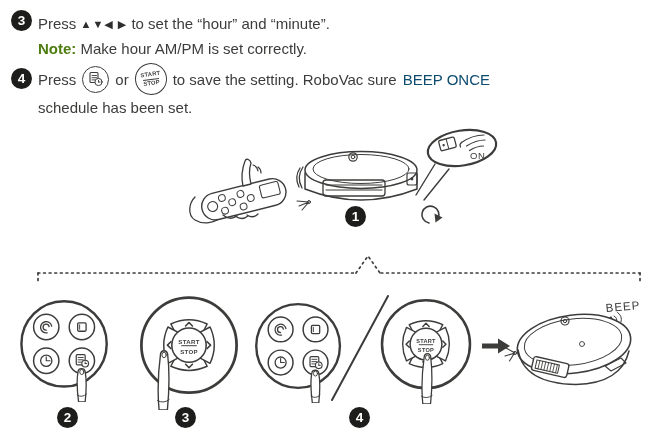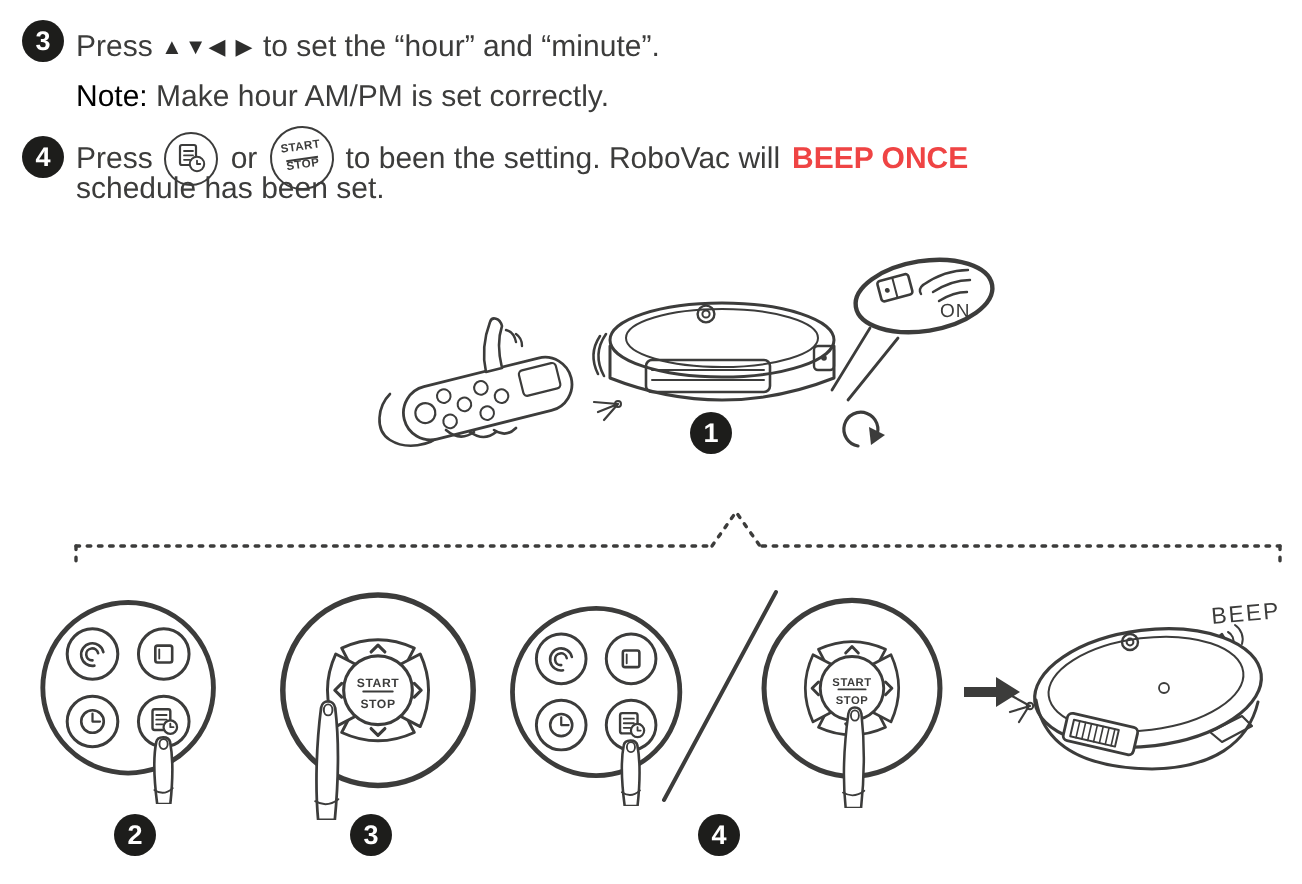--- a/index.html
+++ b/index.html
@@ -8,24 +8,24 @@
     background:#ffffff;color:#3c3c3b;
     font-family:"Liberation Sans", sans-serif;
   }
   .abs{position:absolute;}
   .badge{
     position:absolute;width:21px;height:21px;border-radius:50%;
     background:#1d1d1b;color:#ffffff;font-size:13.5px;font-weight:bold;
     display:flex;align-items:center;justify-content:center;line-height:1;
   }
   .step-line{font-size:15px;line-height:21px;white-space:nowrap;}
-  .step-line b{font-weight:normal;color:#000000;}
+  .step-line b{font-weight:bold;color:#4d7c0f;}
   .arrows{font-size:11px;letter-spacing:1px;color:#2e2e2d;vertical-align:1px;}
   .l1{display:flex;align-items:center;gap:6px;height:32px;font-size:15px;white-space:nowrap;}
-  .beep-once{font-weight:bold;color:#ef4444;}
+  .beep-once{font-weight:normal;color:#0c4a6e;}
   .icon-circle{
     width:25px;height:25px;border:1.5px solid #3c3c3b;border-radius:50%;
     display:flex;align-items:center;justify-content:center;flex:0 0 auto;background:#fff;
   }
   .ss-circle{
     width:30px;height:30px;border:1.5px solid #3c3c3b;border-radius:50%;
     display:flex;flex-direction:column;align-items:center;justify-content:center;
     flex:0 0 auto;background:#fff;transform:rotate(-8deg);
   }
   .ss-circle span{font-size:5.8px;font-weight:bold;line-height:1.25;letter-spacing:.2px;}
@@ -115,24 +115,24 @@
       <circle class="wh" stroke-width="1" cx="12.5" cy="12" r="3.6"></circle>
       <path class="ln" stroke-width=".9" d="M12.5 12 V10.3 M12.5 12 H14.1"></path>
     </svg>
   </span>
   <span>or</span>
   <span class="ss-circle">
     <span>START</span>
     <span class="ss-rule"></span>
     <span>STOP</span>
   </span>
-  <span>to been the setting. RoboVac will</span>
+  <span>to save the setting. RoboVac sure</span>
   <span class="beep-once">BEEP ONCE</span>
 </div>
-<div class="abs step-line" style="left:38px;top:84px">schedule has been set.</div>
+<div class="abs step-line" style="left:38px;top:97px">schedule has been set.</div>
 
 <svg class="abs" style="left:185px;top:123px" width="320" height="115" viewBox="0 0 320 115">
 
   <g>
     <path class="ln" stroke-width="1.3" d="M10 74 C4 80 2 92 10 97 C18 102 30 100 36 94"></path>
     <path class="ln" stroke-width="1.3" d="M26 76 C23 81 25 88 33 93"></path>
     <g transform="rotate(-14 58 77)">
       <rect class="wh" stroke-width="1.4" x="16" y="63" width="86" height="27" rx="13.5"></rect>
       <rect class="ln" stroke-width="1.1" x="77" y="67" width="19" height="13" rx="2"></rect>
       <circle class="ln" stroke-width="1.1" cx="27" cy="76" r="5"></circle>

